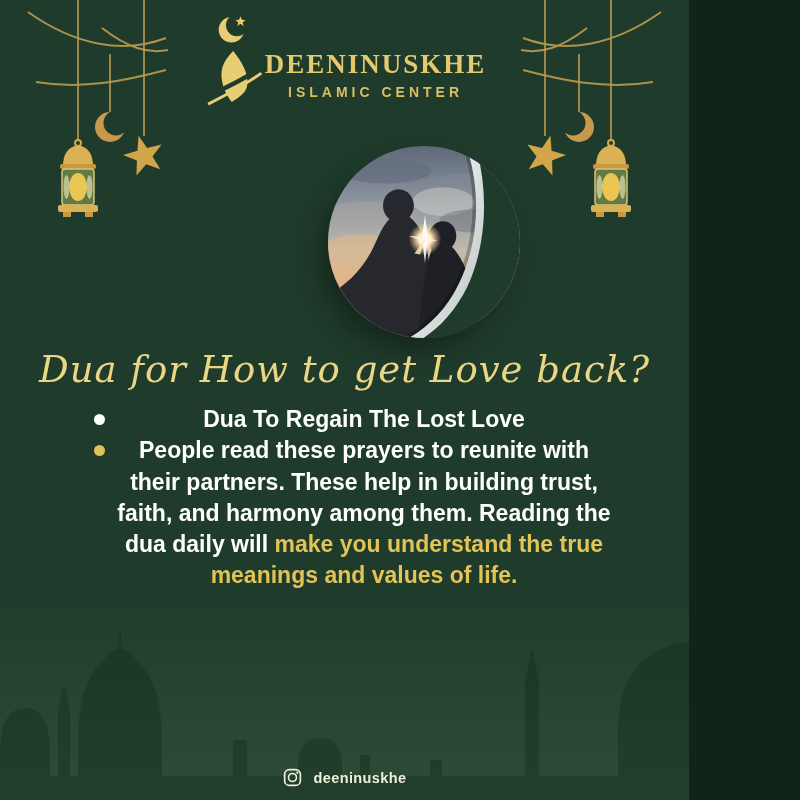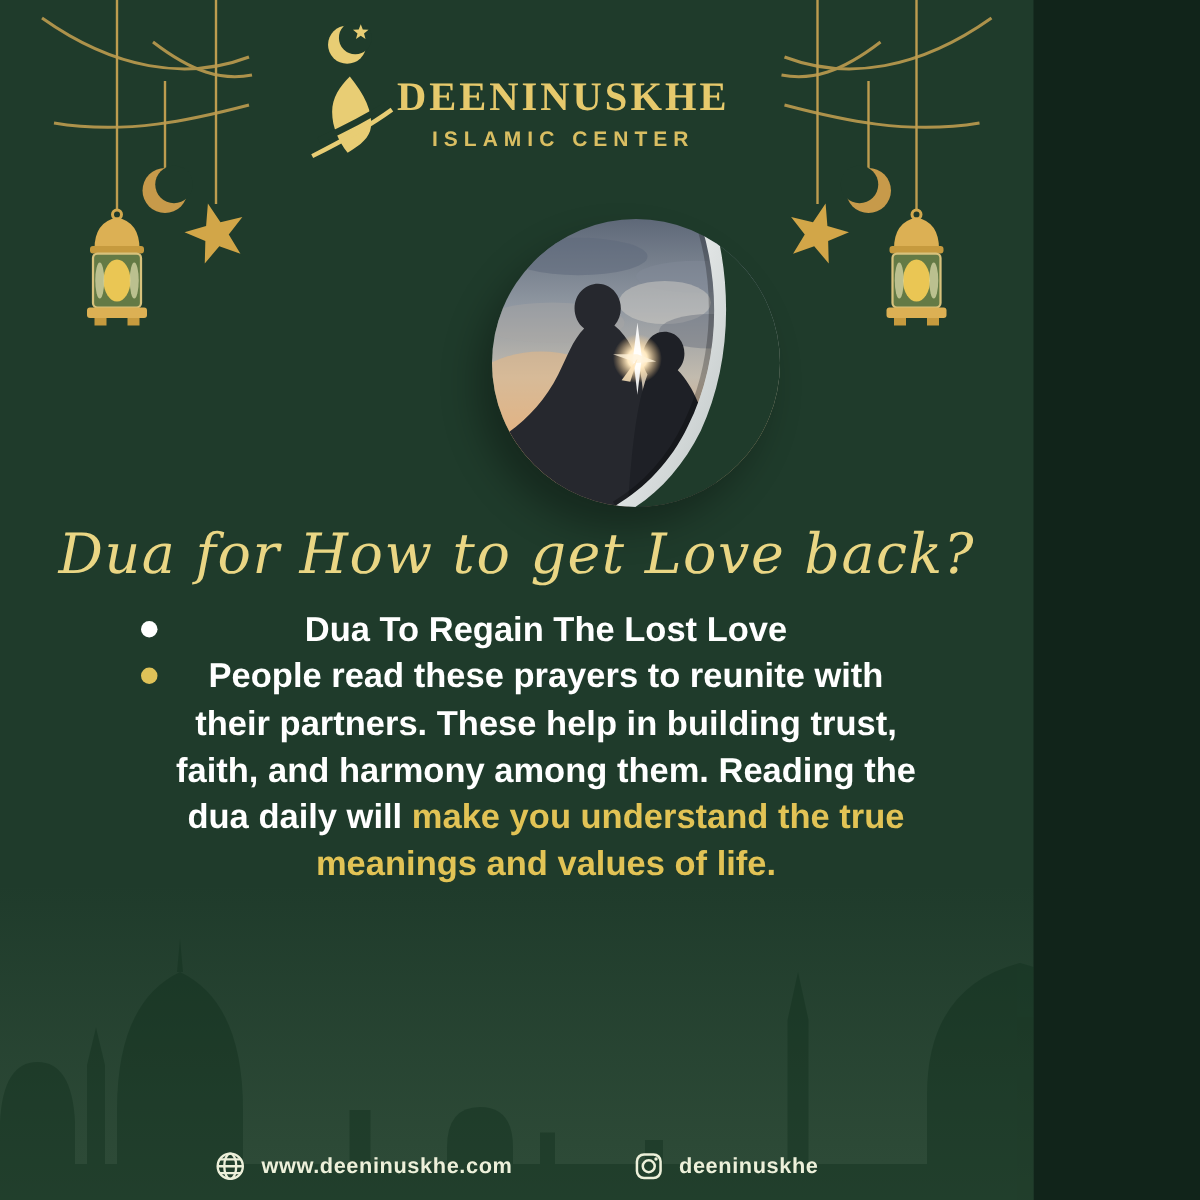--- a/index.html
+++ b/index.html
@@ -215,29 +215,20 @@
       <rect x="430" y="170" width="12" height="40"></rect>
       <path d="M525 210 L525 90 L532 58 L539 90 L539 210 Z"></path>
       <path d="M618 210 L618 140 Q618 68 680 52 Q742 68 742 140 L742 210 Z"></path>
       <path d="M755 210 L755 110 L762 78 L769 110 L769 210 Z"></path>
       <rect x="0" y="186" width="800" height="24"></rect>
     </g>
   </svg>
 
   <div class="footer">
     <div class="footer-item">
-      <svg width="21" height="21" viewBox="0 0 20 20" fill="none" stroke="#edf0da" stroke-width="1.5">
-        <circle cx="10" cy="10" r="8"></circle>
-        <ellipse cx="10" cy="10" rx="3.8" ry="8"></ellipse>
-        <line x1="2" y1="10" x2="18" y2="10"></line>
-        <path d="M3.2 5.6 H16.8 M3.2 14.4 H16.8"></path>
-      </svg>
-      <span>www.deeninuskhe.com</span>
-    </div>
-    <div class="footer-item">
       <svg width="21" height="21" viewBox="0 0 20 20" fill="none" stroke="#edf0da" stroke-width="1.6">
         <rect x="2.5" y="2.5" width="15" height="15" rx="4.5"></rect>
         <circle cx="10" cy="10" r="3.8"></circle>
         <circle cx="14.6" cy="5.4" r="1.1" fill="#edf0da" stroke="none"></circle>
       </svg>
       <span>deeninuskhe</span>
     </div>
   </div>
 
 </div>

